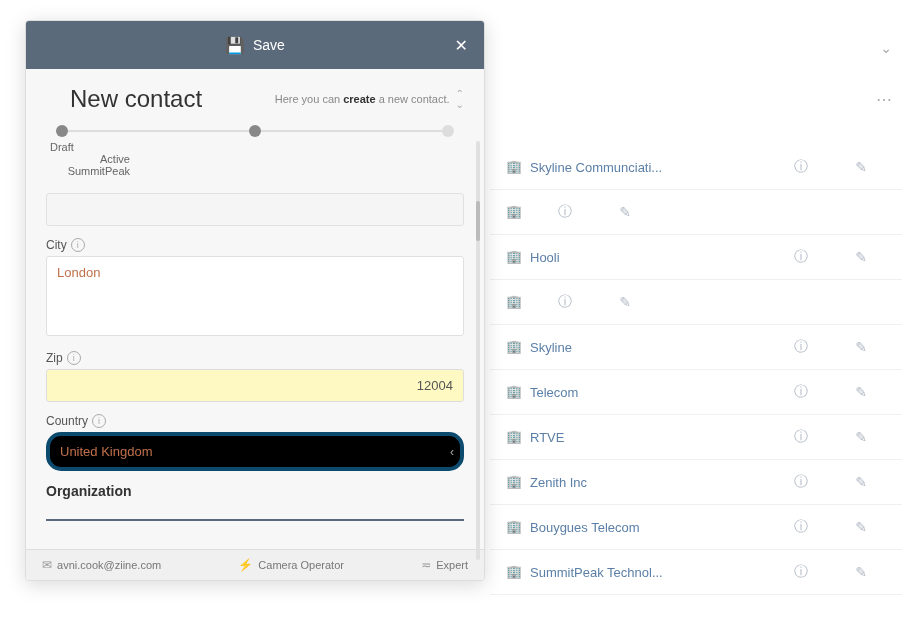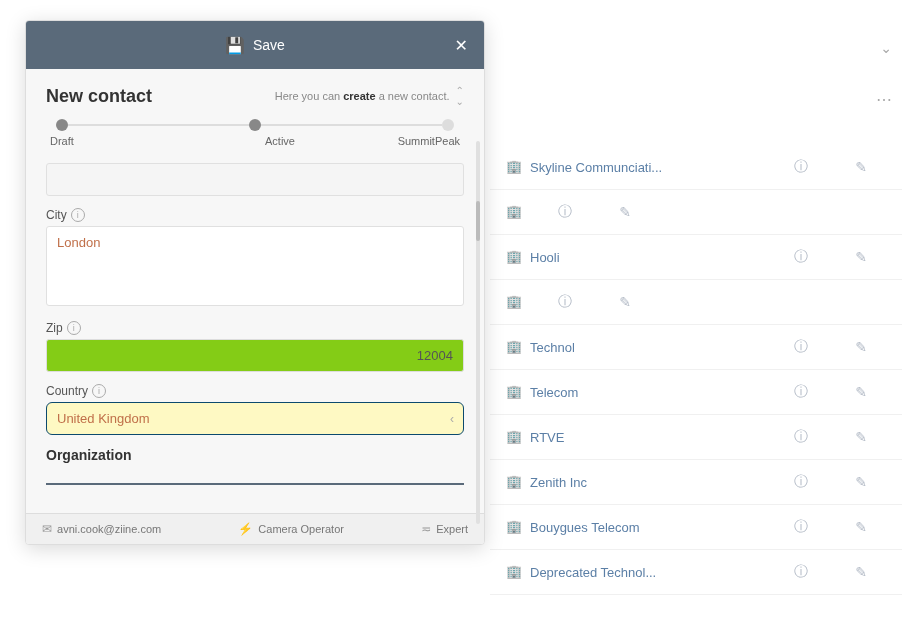--- a/index.html
+++ b/index.html
@@ -156,23 +156,24 @@
     }
 
     
     .contact-title-row {
       display: flex;
       align-items: center;
       justify-content: space-between;
       margin-bottom: 12px;
     }
     .contact-title {
-      font-size: 18px;
-      font-weight: 700;
+      font-size: 24px;
+      font-weight: 400;
       color: #333;
+      margin-left: 24px;
     }
     .contact-hint {
       font-size: 11px;
       color: #888;
     }
     .contact-hint strong {
       color: #333;
       font-weight: 600;
     }
     .hint-arrows {
@@ -208,20 +209,21 @@
     }
     .progress-line {
       flex: 1;
       height: 2px;
       background: #ddd;
     }
     .progress-labels {
       display: flex;
       justify-content: space-between;
       padding: 0 4px;
+      flex-direction: column;
     }
     .progress-label {
       font-size: 11px;
       color: #666;
       text-align: right;
       width: 80px;
     }
     .progress-label:first-child { text-align: left; }
     .progress-label:last-child { text-align: right; }
 
@@ -248,21 +250,21 @@
       font-size: 9px;
       color: #aaa;
       cursor: pointer;
     }
     .form-input {
       width: 100%;
       border: 1px solid #ddd;
       border-radius: 3px;
       padding: 8px 10px;
       font-size: 13px;
-      background: #84cc16;
+      background: #fef9c3;
       color: #333;
     }
     .city-textarea {
       width: 100%;
       border: 1px solid #e0e0e0;
       border-radius: 3px;
       padding: 8px 10px;
       font-size: 13px;
       background: #fff;
       color: #c0704a;
@@ -271,25 +273,25 @@
       font-family: inherit;
     }
     .zip-input {
       text-align: right;
       color: #555;
     }
 
     
     .country-select {
       width: 100%;
-      border: 1px solid #0c4a6e;
-      border-radius: 6px;
+      border: 4px solid #0c4a6e;
+      border-radius: 15px;
       padding: 8px 10px;
       font-size: 13px;
-      background: #fef9c3;
+      background: #000000;
       color: #c0704a;
       appearance: none;
       -webkit-appearance: none;
       cursor: pointer;
     }
     .country-wrapper {
       position: relative;
     }
     .country-chevron {
       position: absolute;
@@ -384,21 +386,21 @@
     </div>
 
     <div class="table-row">
       <span class="org-icon">🏢</span>
       <div class="col-details-cell"><span class="info-icon">ⓘ</span></div>
       <div class="col-edit-cell"><span class="edit-icon">✎</span></div>
     </div>
 
     <div class="table-row">
       <span class="org-icon">🏢</span>
-      <span class="org-name">Technol</span>
+      <span class="org-name">Skyline</span>
       <div class="col-details-cell"><span class="info-icon">ⓘ</span></div>
       <div class="col-edit-cell"><span class="edit-icon">✎</span></div>
     </div>
 
     <div class="table-row">
       <span class="org-icon">🏢</span>
       <span class="org-name">Telecom</span>
       <div class="col-details-cell"><span class="info-icon">ⓘ</span></div>
       <div class="col-edit-cell"><span class="edit-icon">✎</span></div>
     </div>
@@ -419,21 +421,21 @@
 
     <div class="table-row">
       <span class="org-icon">🏢</span>
       <span class="org-name">Bouygues Telecom</span>
       <div class="col-details-cell"><span class="info-icon">ⓘ</span></div>
       <div class="col-edit-cell"><span class="edit-icon">✎</span></div>
     </div>
 
     <div class="table-row">
       <span class="org-icon">🏢</span>
-      <span class="org-name">Deprecated Technol...</span>
+      <span class="org-name">SummitPeak Technol...</span>
       <div class="col-details-cell"><span class="info-icon">ⓘ</span></div>
       <div class="col-edit-cell"><span class="edit-icon">✎</span></div>
     </div>
 
   </div>
 
 </div>
 
 <div class="modal">
 

